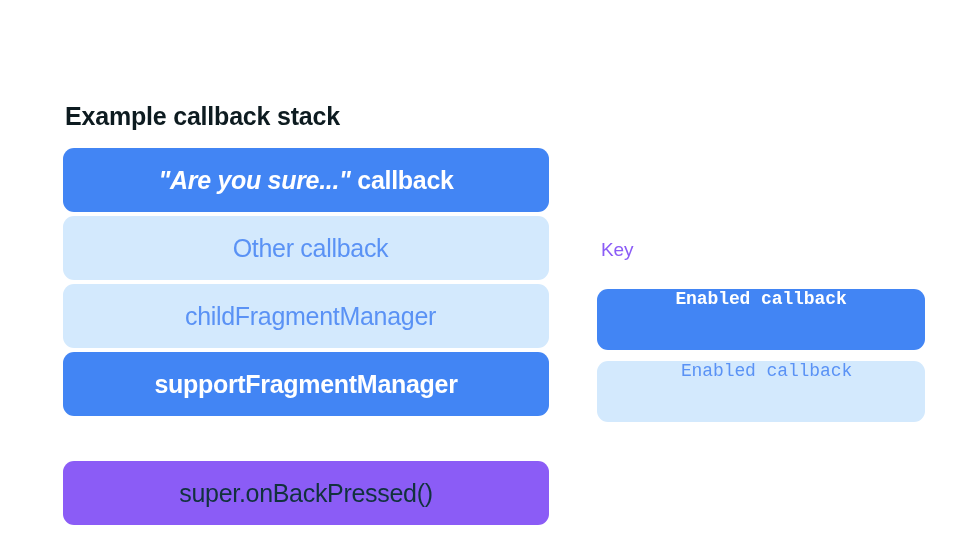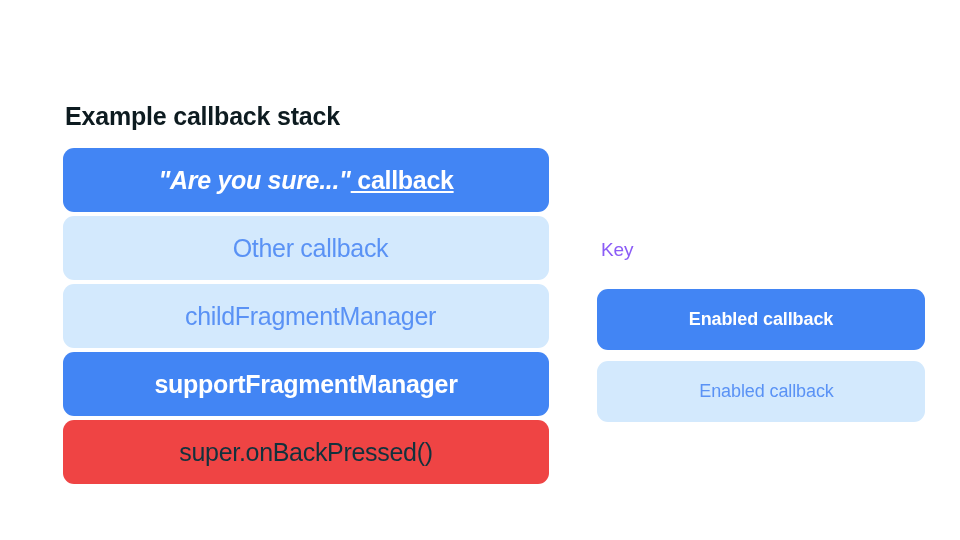--- a/index.html
+++ b/index.html
@@ -77,25 +77,25 @@
   .key-list {
     display: flex;
     flex-direction: column;
     gap: 11px;
   }
 
   .key-row {
     height: 61px;
     border-radius: 11px;
     display: flex;
-    align-items: center;
     justify-content: center;
     text-align: center;
     box-sizing: border-box;
     padding: 0 12px;
+    font-family: Liberation Mono, monospace;
   }
 
   
   .v-enabled {
     background: #4285f4;
   }
   .v-enabled .row-label {
     color: #ffffff;
     font-weight: 700;
   }
@@ -103,21 +103,22 @@
   .v-disabled {
     background: #d3e9fd;
     padding-left: 23px;
   }
   .v-disabled .row-label {
     color: #5a92f5;
     font-weight: 400;
   }
 
   .v-system {
-    background: #ef4444;
+    background: #8b5cf6;
+    margin-top: 41px;
   }
   .v-system .row-label {
     color: #11323d;
     font-weight: 400;
   }
 
   .row-label {
     display: block;
     line-height: 1.15;
     white-space: nowrap;
@@ -125,21 +126,20 @@
 
   
   .stack-row .row-label { font-size: 25px; letter-spacing: -0.3px; }
   .key-row   .row-label { font-size: 18px; letter-spacing: -0.1px; }
 
   .is-quoted {
     font-style: italic;
   }
   .is-quoted .plain {
     font-style: normal;
-    text-decoration: underline;
   }
 </style>
 </head>
 <body>
 
 <div class="canvas">
 
   <section class="stack-section">
     <h1 class="section-title">Example callback stack</h1>
 

